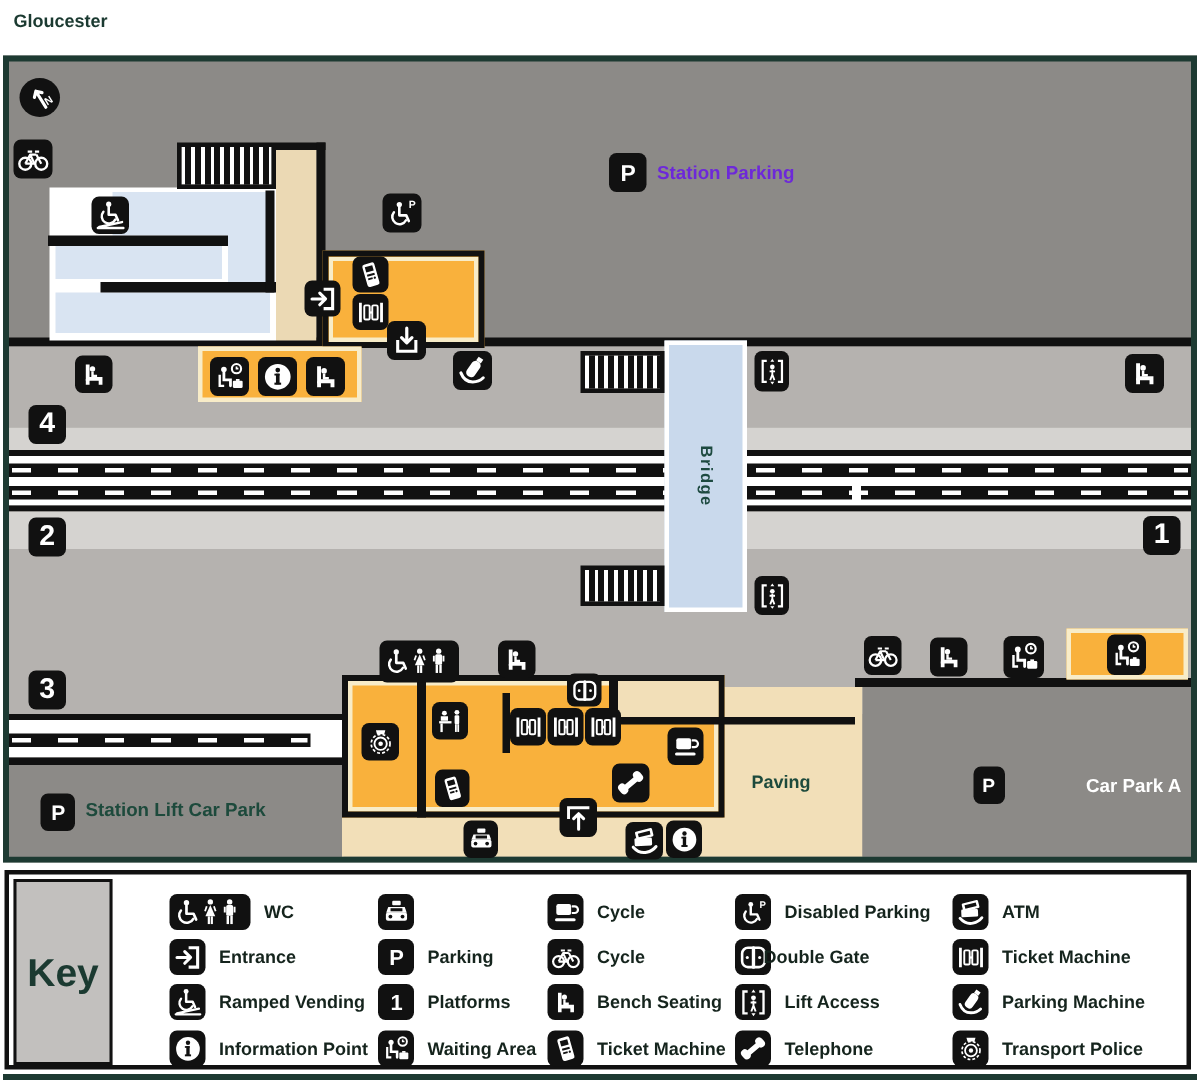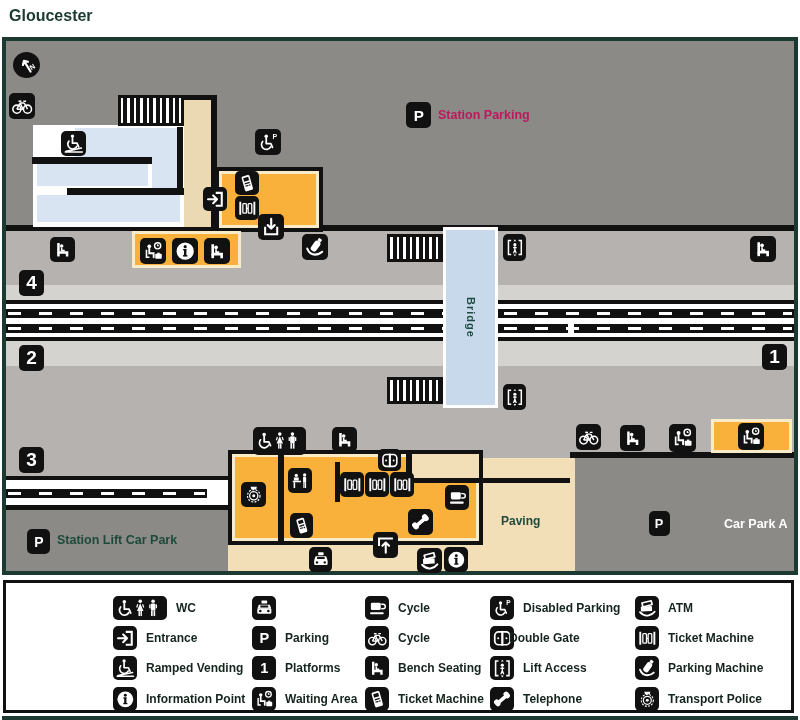--- a/index.html
+++ b/index.html
@@ -1,18 +1,18 @@
 <!DOCTYPE html>
 <html><head>
 <meta charset="utf-8">
 <style>
   html,body{margin:0;padding:0;background:#fff;font-family:"Liberation Sans",sans-serif;}
   #page{position:relative;width:800px;height:720px;background:#fff;overflow:hidden;}
   .z{position:absolute;box-sizing:border-box;}
-  #page-title{position:absolute;left:9px;top:7px;font-size:16px;font-weight:700;color:#1b3a31;}
+  #page-title{position:absolute;left:9px;top:7px;font-size:12px;font-weight:700;color:#1b3a31;}
   .ic{position:absolute;background:#111;border-radius:5px;display:flex;align-items:center;justify-content:center;box-sizing:border-box;}
   .ic svg{width:86%;height:86%;display:block;}
   .ic.circle{border-radius:50%;}
   .stairs{position:absolute;border:3px solid #111;background:repeating-linear-gradient(90deg,#fff 0 2.5px,#111 2.5px 6.5px);box-sizing:border-box;}
   .pb{position:absolute;width:25px;height:26px;background:#111;border-radius:5px;color:#fff;font-weight:700;font-size:19px;display:flex;align-items:center;justify-content:center;}
   .track{position:absolute;background:#111;}
   .track::after{content:"";position:absolute;left:2px;right:2px;top:3px;height:3px;
     background:repeating-linear-gradient(90deg,#fff 0 13px,transparent 13px 31px);}
   .maplabel{position:absolute;font-weight:700;white-space:nowrap;}
   .keylabel{position:absolute;font-weight:700;font-size:12px;color:#15241d;white-space:nowrap;}
@@ -81,26 +81,27 @@
     <span>Bridge</span>
   </div>
 
   <div class="z" style="left:228px;top:450px;width:255px;height:95px;background:#F9B13C;border:4px solid #111;box-shadow:inset 0 0 0 3px #F8ECC8;"></div>
   <div class="z" style="left:278px;top:454px;width:6px;height:91px;background:#111;"></div>
   <div class="z" style="left:335px;top:462px;width:5px;height:40px;background:#111;"></div>
   <div class="z" style="left:412px;top:454px;width:67px;height:25px;background:#F2DFB8;"></div>
   <div class="z" style="left:406px;top:450px;width:6px;height:32px;background:#111;"></div>
   <div class="z" style="left:406px;top:478px;width:164px;height:5px;background:#111;"></div>
 
-  <div class="maplabel" style="left:438px;top:108px;font-size:12.5px;color:#be185d;">Station Parking</div>
+  <div class="maplabel" style="left:438px;top:108px;font-size:12.5px;color:#6d28d9;">Station Parking</div>
   <div class="maplabel" style="left:57px;top:533px;font-size:12.5px;color:#1d4a3c;">Station Lift Car Park</div>
   <div class="maplabel" style="left:679px;top:517px;font-size:12.5px;color:#fff;margin-left:45px;">Car Park A</div>
   <div class="maplabel" style="left:501px;top:514px;font-size:12px;color:#1d4a3c;">Paving</div>
 
   <div id="key-panel"></div>
+  <div id="key-box">Key</div>
   <div class="z" style="left:2px;top:716px;width:796px;height:4px;background:#1d3a32;"></div>
 
 <div class="ic circle" style="left: 13px; top: 52px; width: 27px; height: 26px;">
       <svg viewBox="0 0 24 24" xmlns="http://www.w3.org/2000/svg">
         <g transform="rotate(-32 12 12)">
           <path d="M12 20 V6.5 M12 6.5 L8.8 9.7 M12 6.5 L15.2 9.7" stroke="#fff" stroke-width="2.3" fill="none" stroke-linecap="round" stroke-linejoin="round"></path>
           <text x="13.5" y="19.5" font-size="7.5" font-weight="bold" fill="#fff" font-family="Liberation Sans, sans-serif">N</text>
         </g>
       </svg>
     </div>

